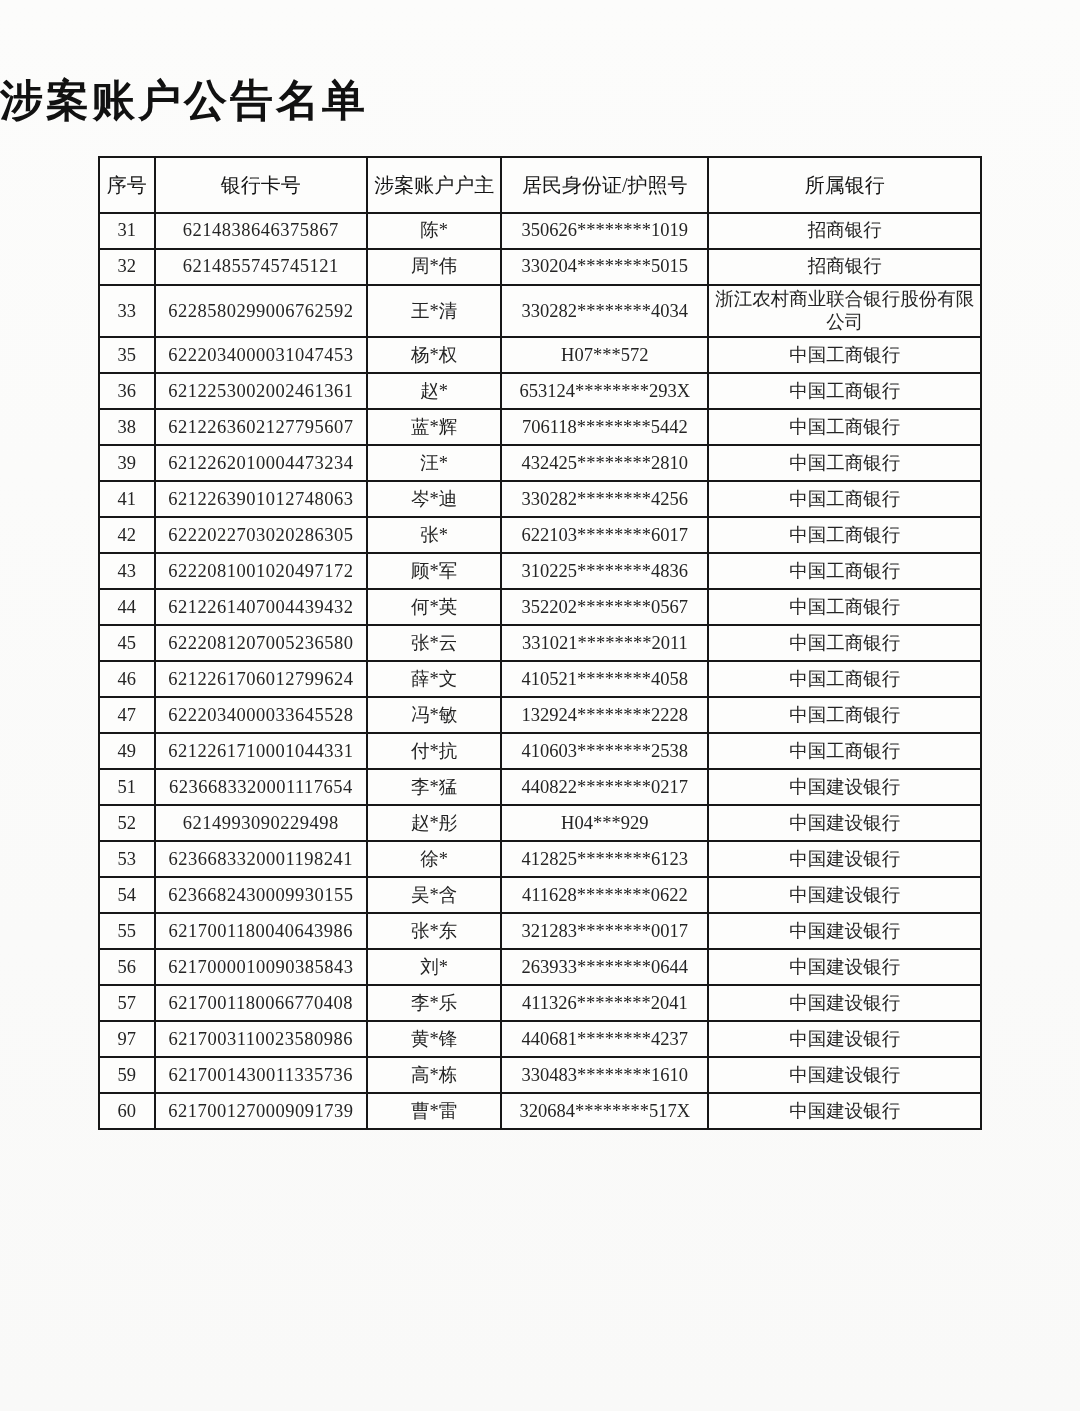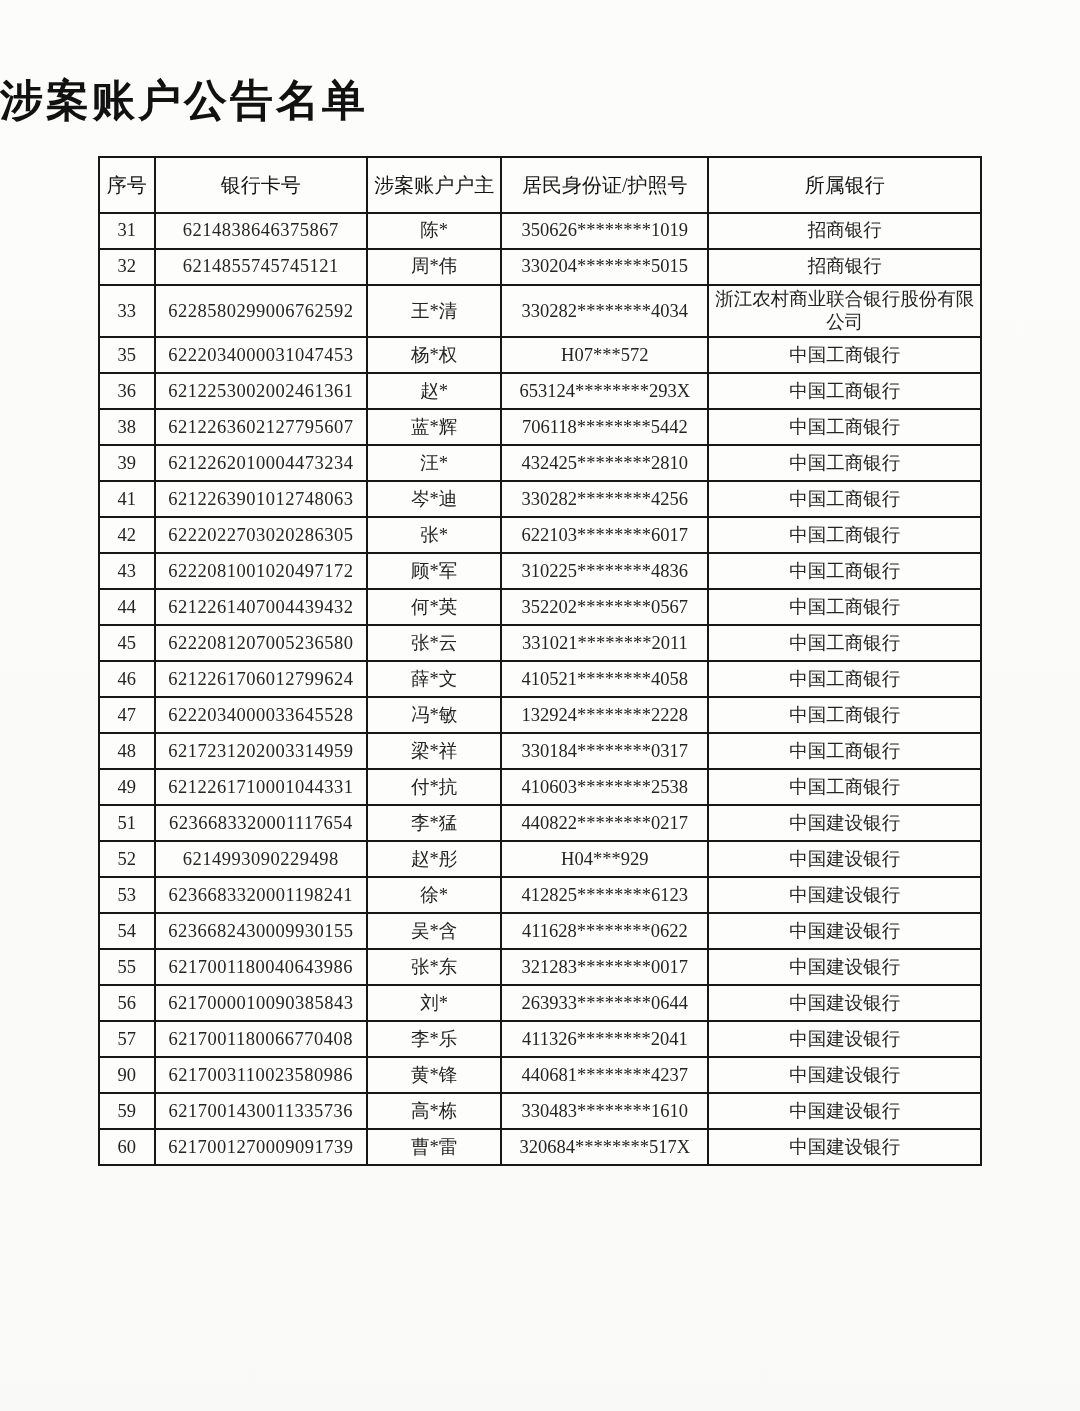--- a/index.html
+++ b/index.html
@@ -190,27 +190,20 @@
             <td class="col-bank">中国工商银行</td>
           </tr>
           <tr>
             <td class="col-no">47</td>
             <td class="col-card">6222034000033645528</td>
             <td class="col-owner">冯*敏</td>
             <td class="col-id">132924********2228</td>
             <td class="col-bank">中国工商银行</td>
           </tr>
           <tr>
-            <td class="col-no">48</td>
-            <td class="col-card">6217231202003314959</td>
-            <td class="col-owner">梁*祥</td>
-            <td class="col-id">330184********0317</td>
-            <td class="col-bank">中国工商银行</td>
-          </tr>
-          <tr>
             <td class="col-no">49</td>
             <td class="col-card">6212261710001044331</td>
             <td class="col-owner">付*抗</td>
             <td class="col-id">410603********2538</td>
             <td class="col-bank">中国工商银行</td>
           </tr>
           <tr>
             <td class="col-no">51</td>
             <td class="col-card">6236683320001117654</td>
             <td class="col-owner">李*猛</td>
@@ -253,21 +246,21 @@
             <td class="col-bank">中国建设银行</td>
           </tr>
           <tr>
             <td class="col-no">57</td>
             <td class="col-card">6217001180066770408</td>
             <td class="col-owner">李*乐</td>
             <td class="col-id">411326********2041</td>
             <td class="col-bank">中国建设银行</td>
           </tr>
           <tr>
-            <td class="col-no">90</td>
+            <td class="col-no">97</td>
             <td class="col-card">6217003110023580986</td>
             <td class="col-owner">黄*锋</td>
             <td class="col-id">440681********4237</td>
             <td class="col-bank">中国建设银行</td>
           </tr>
           <tr>
             <td class="col-no">59</td>
             <td class="col-card">6217001430011335736</td>
             <td class="col-owner">高*栋</td>
             <td class="col-id">330483********1610</td>

